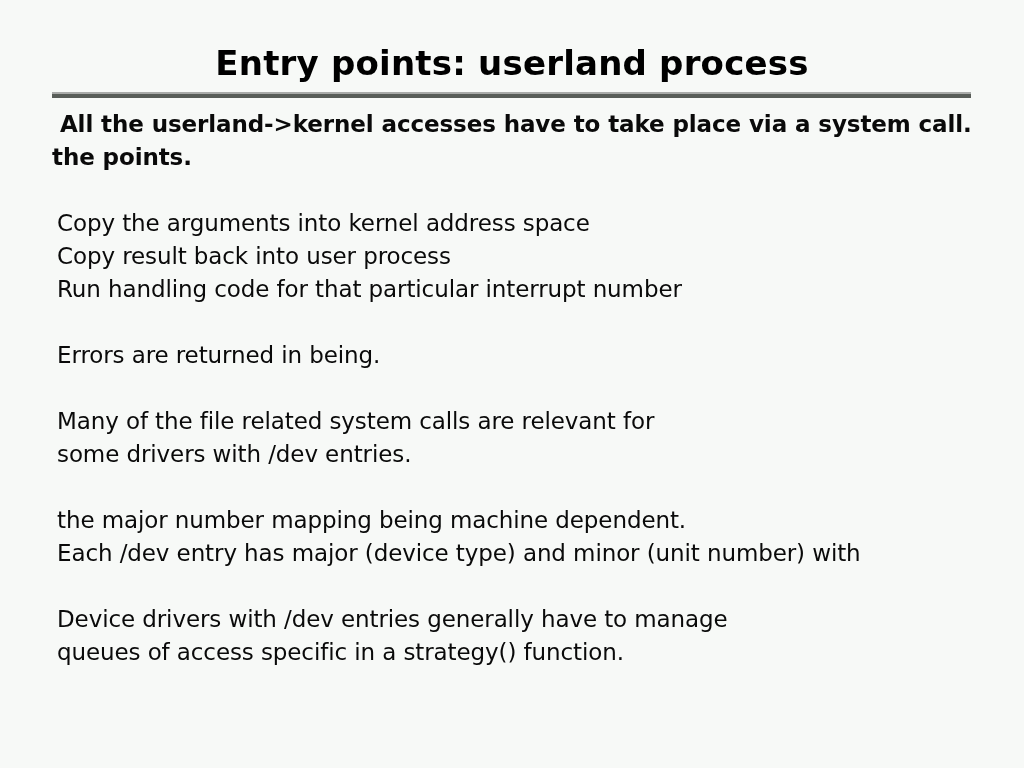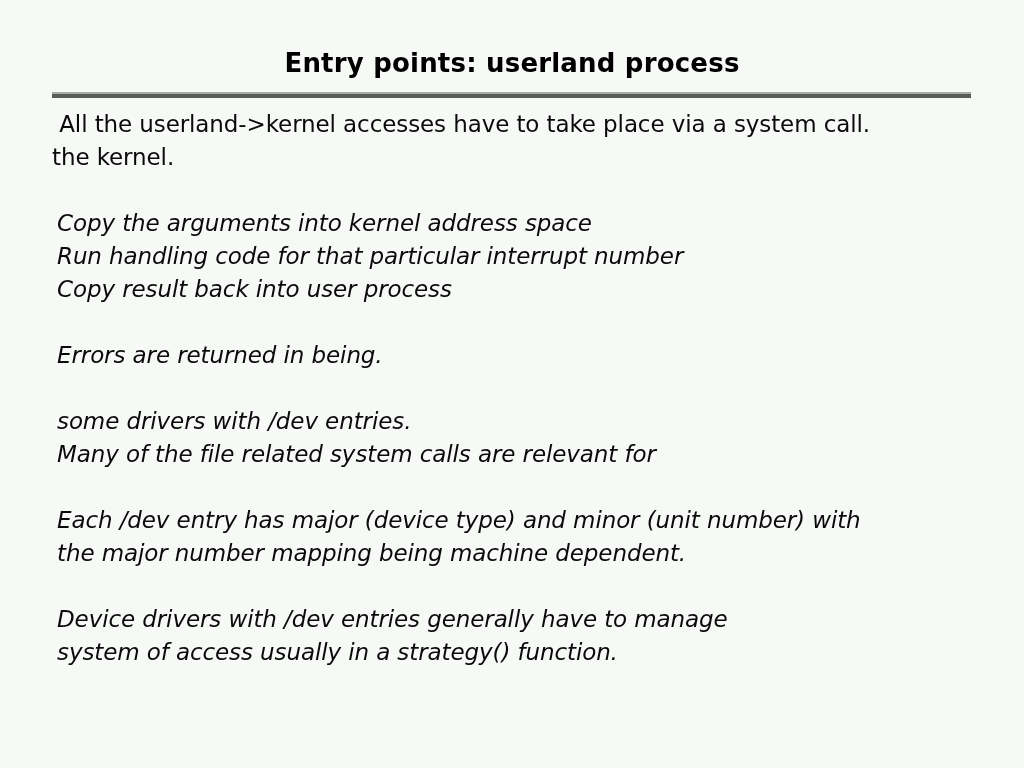--- a/index.html
+++ b/index.html
@@ -23,21 +23,21 @@
   }
 
   .slide-title {
     position: absolute;
     top: 46px;
     left: 0;
     width: 1024px;
     text-align: center;
     font-family: "DejaVu Sans", sans-serif;
     font-weight: bold;
-    font-size: 26px;
+    font-size: 34px;
     letter-spacing: 0.2px;
     color: #000000;
     line-height: 34px;
     white-space: pre;
   }
 
   .title-rule {
     position: absolute;
     left: 52px;
     top: 92px;
@@ -63,70 +63,70 @@
 
   .line {
     font-family: "DejaVu Sans", sans-serif;
     font-size: 23px;
     line-height: 33px;
     color: #0a0a0a;
     white-space: pre;
     letter-spacing: -0.1px;
   }
 
-  .indent-1 { padding-left: 5px; font-style: italic; }
-  .indent-0 { padding-left: 0px; }
+  .indent-1 { padding-left: 5px; }
+  .indent-0 { padding-left: 0px; font-weight: bold; }
 
   .spacer { height: 11px; }
 </style>
 </head>
 <body>
 
 <div class="slide">
 
   <div class="slide-title">Entry points: userland process</div>
 
   <div class="title-rule"></div>
 
   <div class="body-area">
 
     <div class="block">
       <div class="line indent-0"> All the userland-&gt;kernel accesses have to take place via a system call.</div>
-      <div class="line indent-0">the kernel.</div>
+      <div class="line indent-0">the points.</div>
     </div>
 
     <div class="spacer"></div>
 
     <div class="block">
       <div class="line indent-1">Copy the arguments into kernel address space</div>
+      <div class="line indent-1">Copy result back into user process</div>
       <div class="line indent-1">Run handling code for that particular interrupt number</div>
-      <div class="line indent-1">Copy result back into user process</div>
     </div>
 
     <div class="spacer"></div>
 
     <div class="block">
       <div class="line indent-1">Errors are returned in being.</div>
     </div>
 
     <div class="spacer"></div>
 
     <div class="block">
+      <div class="line indent-1">Many of the file related system calls are relevant for</div>
       <div class="line indent-1">some drivers with /dev entries.</div>
-      <div class="line indent-1">Many of the file related system calls are relevant for</div>
     </div>
 
     <div class="spacer"></div>
 
     <div class="block">
+      <div class="line indent-1">the major number mapping being machine dependent.</div>
       <div class="line indent-1">Each /dev entry has major (device type) and minor (unit number) with</div>
-      <div class="line indent-1">the major number mapping being machine dependent.</div>
     </div>
 
     <div class="spacer"></div>
 
     <div class="block">
       <div class="line indent-1">Device drivers with /dev entries generally have to manage</div>
-      <div class="line indent-1">system of access usually in a strategy() function.</div>
+      <div class="line indent-1">queues of access specific in a strategy() function.</div>
     </div>
 
   </div>
 </div>
 
 </body></html>

